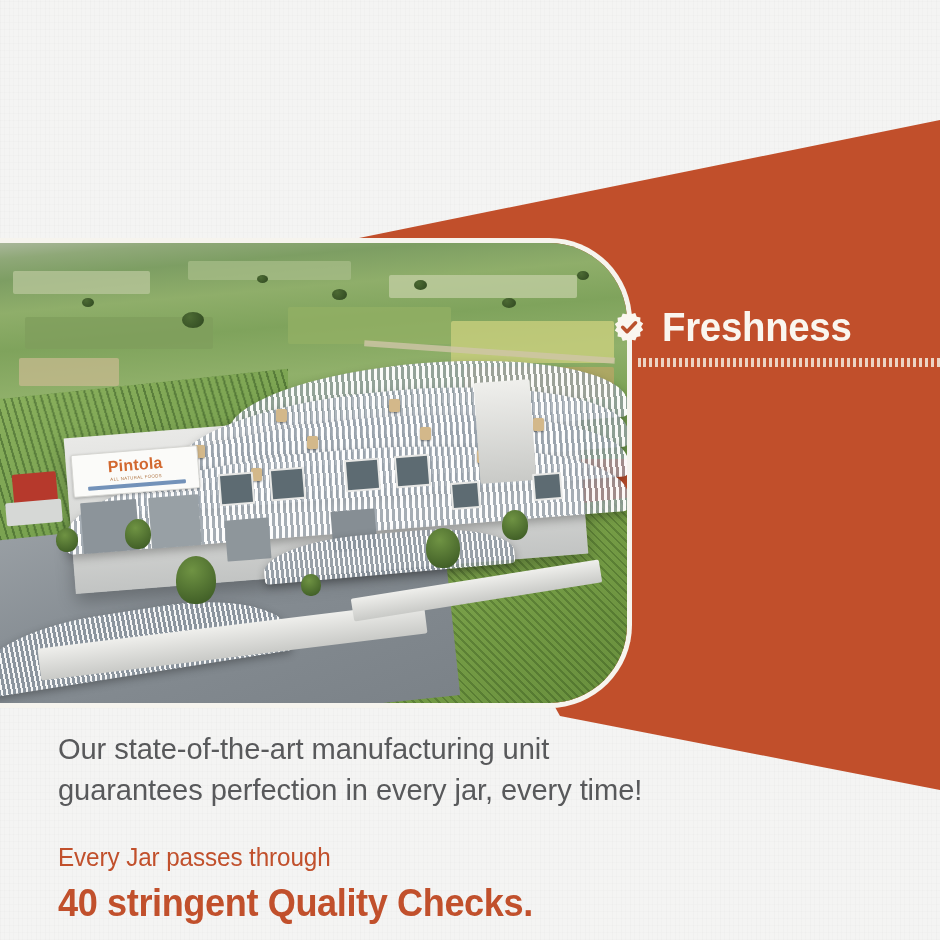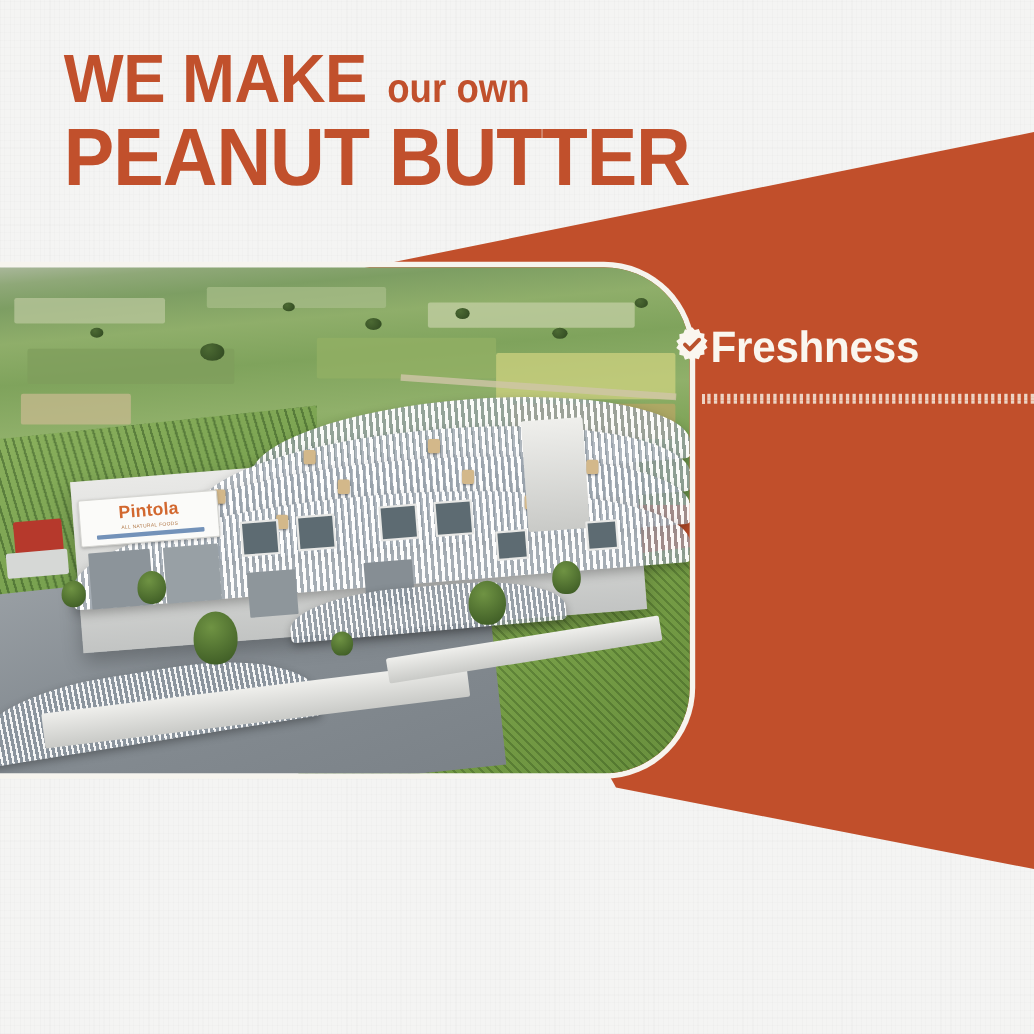--- a/index.html
+++ b/index.html
@@ -310,21 +310,22 @@
   
   .checklist {
     position: absolute;
     left: 612px;
     top: 296px;
     width: 328px;
     z-index: 7;
   }
   .check-item {
     display: flex;
-    align-items: flex-start;
+    align-items: center;
+    gap: 16px;
     height: 62px;
   }
   .check-badge {
     flex: 0 0 auto;
     width: 34px;
     height: 34px;
     position: relative;
   }
   .check-badge svg {
     display: block;
@@ -393,27 +394,20 @@
 <body>
 
 <div class="poster">
 
   <div class="paper-texture"></div>
 
   <svg class="orange-panel" viewBox="0 0 940 940" preserveAspectRatio="none">
     <polygon points="940,120 940,790 560,716 300,250" fill="#C14F2B"></polygon>
   </svg>
 
-  <div class="headline">
-    <div class="headline-row1">
-      <span class="hl-strong">WE MAKE</span>
-      <span class="hl-light">our own</span>
-    </div>
-    <div class="headline-row2">PEANUT BUTTER</div>
-  </div>
 
   <div class="photo-wrap">
     <div class="photo">
 
       <div class="ph-fields"></div>
 
       <div class="ph-field-patch" style="left:2%;top:6%;width:22%;height:5%;background:#b9c79c;"></div>
       <div class="ph-field-patch" style="left:30%;top:4%;width:26%;height:4%;background:#a7bc88;"></div>
       <div class="ph-field-patch" style="left:62%;top:7%;width:30%;height:5%;background:#c3cfa4;"></div>
       <div class="ph-field-patch" style="left:4%;top:16%;width:30%;height:7%;background:#7f9e5c;"></div>
@@ -505,14 +499,20 @@
       <span class="check-label">Freshness</span>
     </div>
     <div class="check-divider"></div>
 
     <div class="check-divider"></div>
 
     <div class="check-divider"></div>
 
   </div>
 
+  <div class="bottom-copy">
+    <div class="body-line">Our state-of-the-art manufacturing unit</div>
+    <div class="body-line">guarantees perfection in every jar, every time!</div>
+    <div class="kicker">Every Jar passes through</div>
+    <div class="cta">40 stringent Quality Checks.</div>
+  </div>
 
 </div>
 
 </body></html>

